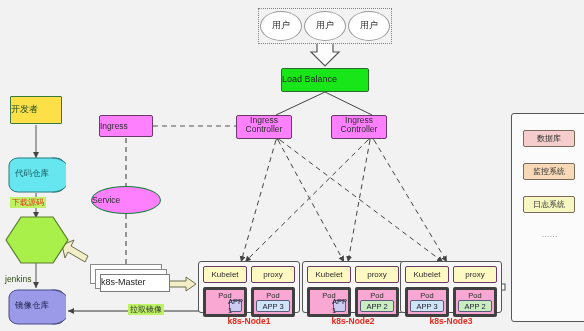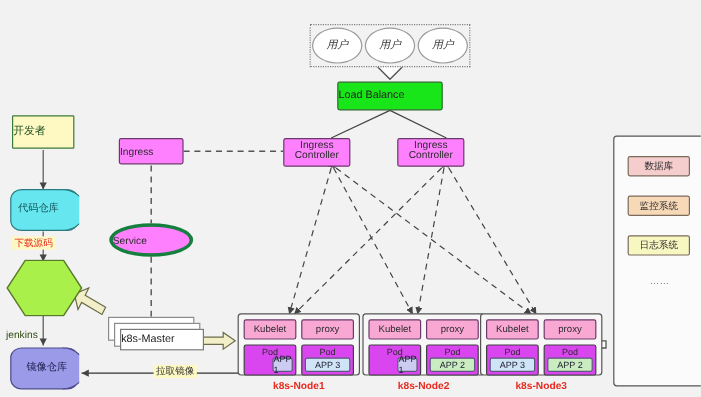--- a/index.html
+++ b/index.html
@@ -24,42 +24,42 @@
   .user-circle{
     width:40px;height:28px;border:1px solid #9a9a9a;border-radius:50%;
     background:#ffffff;color:#333;font-size:9px;
     display:flex;align-items:center;justify-content:center;
   }
 
   
   .box{border:1px solid #555;}
   .lb{background:#19e619;border:1px solid #2d6b2d;color:#222;font-size:9px;}
   .ingress{background:#ff80ff;border:1px solid #6a3a6a;color:#2b2b2b;font-size:8.5px;}
-  .dev{background:#fef9c3;border:1px solid #3a7a3a;color:#1d4d1d;font-size:9px;}
+  .dev{background:#fde047;border:1px solid #3a7a3a;color:#1d4d1d;font-size:9px;}
   .cyl-wrap{position:absolute;}
   .hex{position:absolute;}
 
   .kmaster{
     background:#ffffff;border:1px solid #7a7a7a;color:#222;font-size:9px;
   }
   .kmaster-stack{position:absolute;background:#fff;border:1px solid #8a8a8a;}
 
   
   .k8snode{
     position:absolute;background:#f7f7f7;border:1.5px solid #555;border-radius:3px;
     box-sizing:border-box;padding:4px;
   }
   .krow{display:flex;justify-content:space-between;}
   .kcell{
-    width:44px;height:17px;background:#f9a8d4;border:1px solid #6a3a6a;border-radius:2px;
+    width:44px;height:17px;background:#fef9c3;border:1px solid #6a3a6a;border-radius:2px;
     font-size:8px;color:#2b2b2b;display:flex;align-items:center;justify-content:center;
     box-sizing:border-box;
   }
   .pod{
-    width:44px;background:#d946ef;border:1px solid #404040;border-radius:2px;
+    width:44px;background:#f9a8d4;border:3px solid #404040;border-radius:2px;
     box-sizing:border-box;padding:1px 2px 2px 2px;margin-top:4px;
   }
   .pod-label{font-size:7.5px;color:#2b2b2b;text-align:center;line-height:9px;}
   .app{
     height:12px;border:1px solid #5a5a7a;border-radius:2px;font-size:7.5px;color:#1c1c2c;
     display:flex;align-items:center;justify-content:center;box-sizing:border-box;
   }
   .app-blue{background:#cfe4f7;}
   .app-lav{background:#ccccf2;margin-left:21px;}
   .app-green{background:#c9ecc1;}
@@ -76,21 +76,21 @@
     font-size:8px;color:#2b2b2b;display:flex;align-items:center;justify-content:center;
     box-sizing:border-box;
   }
   .svc-db{background:#f5cdcd;}
   .svc-mon{background:#f7d9b8;}
   .svc-log{background:#f7f7c2;}
   .svc-dots{position:absolute;left:0;width:75px;text-align:center;font-size:8px;color:#777;}
 
   
   .line-label{
-    position:absolute;background:#fef9c3;font-size:8px;padding:0 2px;white-space:nowrap;
+    position:absolute;background:#bef264;font-size:8px;padding:0 2px;white-space:nowrap;
   }
   .label-red{color:#e8291e;}
   .label-dark{color:#333;}
 </style>
 </head>
 <body>
 
 <div id="stage">
 
   <svg id="wires" viewBox="0 0 584 331">
@@ -139,21 +139,21 @@
     <g>
       <path d="M505,284 L487,284 L487,280 L477,287 L487,294 L487,290 L505,290 z" fill="#fdfdfd" stroke="#555" stroke-width="1.1"></path>
     </g>
 
     <line x1="236" y1="311" x2="68" y2="311" stroke="#333" stroke-width="1" marker-end="url(#arrow)"></line>
     <line x1="236" y1="311" x2="236" y2="300" stroke="#333" stroke-width="1"></line>
 
     <line x1="505" y1="287" x2="505" y2="287" stroke="#555" stroke-width="1"></line>
   </svg>
 
-  <div class="node users-group" style="left:258px;top:20px;width:134px;height:36px;font-style:italic;">
+  <div class="node users-group" style="left:258px;top:8px;width:134px;height:36px;">
     <div class="user-circle">用户</div>
     <div class="user-circle">用户</div>
     <div class="user-circle">用户</div>
   </div>
 
   <div class="node box lb" style="left:281px;top:68px;width:88px;height:24px;border-radius:2px;">
     <span>Load Balance</span>
   </div>
 
   <div class="node box ingress" style="left:99px;top:115px;width:54px;height:22px;border-radius:2px;">
@@ -163,21 +163,21 @@
   <div class="node box ingress" style="left:236px;top:115px;width:56px;height:24px;border-radius:2px;flex-direction:column;">
     <span>Ingress</span>
     <span>Controller</span>
   </div>
   <div class="node box ingress" style="left:331px;top:115px;width:56px;height:24px;border-radius:2px;flex-direction:column;">
     <span>Ingress</span>
     <span>Controller</span>
   </div>
 
   <div class="node" style="left:91px;top:186px;width:70px;height:28px;background:#ff80ff;
-              border:3px solid #15803d;border-radius:50%;font-size:8.5px;color:#2b2b2b;">
+              border:1px solid #15803d;border-radius:50%;font-size:8.5px;color:#2b2b2b;">
     <span>Service</span>
   </div>
 
   <div class="node box dev" style="left:10px;top:96px;width:52px;height:28px;border-radius:1px;">
     <span>开发者</span>
   </div>
 
   <div class="cyl-wrap" style="left:8px;top:157px;width:58px;height:37px;">
     <svg width="58" height="36" viewBox="0 0 58 36">
       <path d="M1,8 a 9,8 0 0 1 9,-7 h38 a 9,8 0 0 1 9,7 v20 a 9,8 0 0 1 -9,7 h-38 a 9,8 0 0 1 -9,-7 z" fill="#66e6ee" stroke="#2a7a82" stroke-width="1"></path>
@@ -193,21 +193,21 @@
       <polygon points="16,1 48,1 63,24 48,47 16,47 1,24" fill="#aaf04b" stroke="#5a7a2a" stroke-width="1.2"></polygon>
     </svg>
     <div style="position:absolute;left:0;top:18px;width:64px;text-align:left;font-size:8.5px;color:#2e4a10;margin-top:40px;">jenkins</div>
   </div>
 
   <div class="cyl-wrap" style="left:8px;top:289px;width:58px;height:36px;">
     <svg width="58" height="36" viewBox="0 0 58 36">
       <path d="M1,8 a 9,8 0 0 1 9,-7 h38 a 9,8 0 0 1 9,7 v20 a 9,8 0 0 1 -9,7 h-38 a 9,8 0 0 1 -9,-7 z" fill="#9a9ae8" stroke="#4a4a8a" stroke-width="1"></path>
       <path d="M44,1 a 9,8 0 0 1 0,34" fill="#9a9ae8" stroke="#4a4a8a" stroke-width="1"></path>
     </svg>
-    <div style="position:absolute;left:0;top:11px;width:48px;text-align:right;font-size:8.5px;color:#1d1d4d;">镜像仓库</div>
+    <div style="position:absolute;left:0;top:11px;width:48px;text-align:center;font-size:8.5px;color:#1d1d4d;">镜像仓库</div>
   </div>
 
   <div class="line-label label-dark" style="left:128px;top:304px;">拉取镜像</div>
 
   <div class="kmaster-stack" style="left:90px;top:264px;width:70px;height:18px;"></div>
   <div class="kmaster-stack" style="left:95px;top:269px;width:70px;height:18px;"></div>
   <div class="node kmaster" style="left:100px;top:274px;width:70px;height:18px;">
     <span>k8s-Master</span>
   </div>
 

